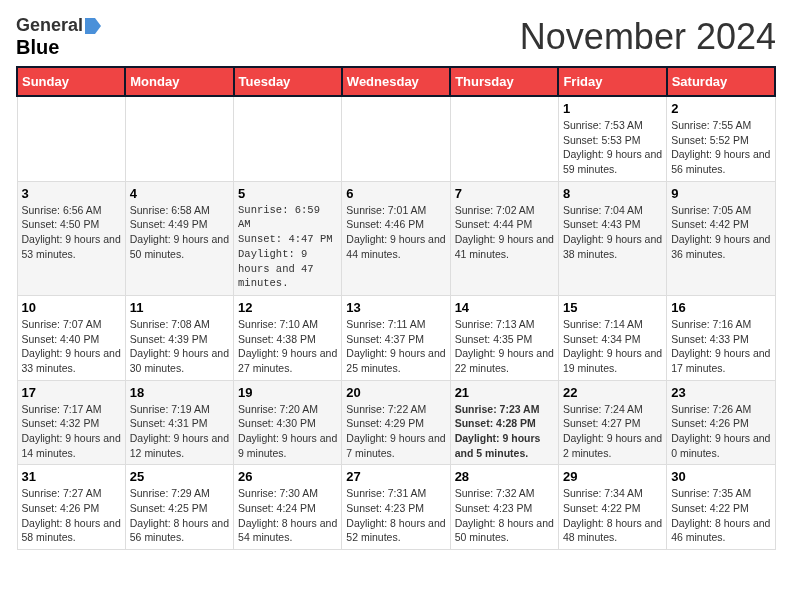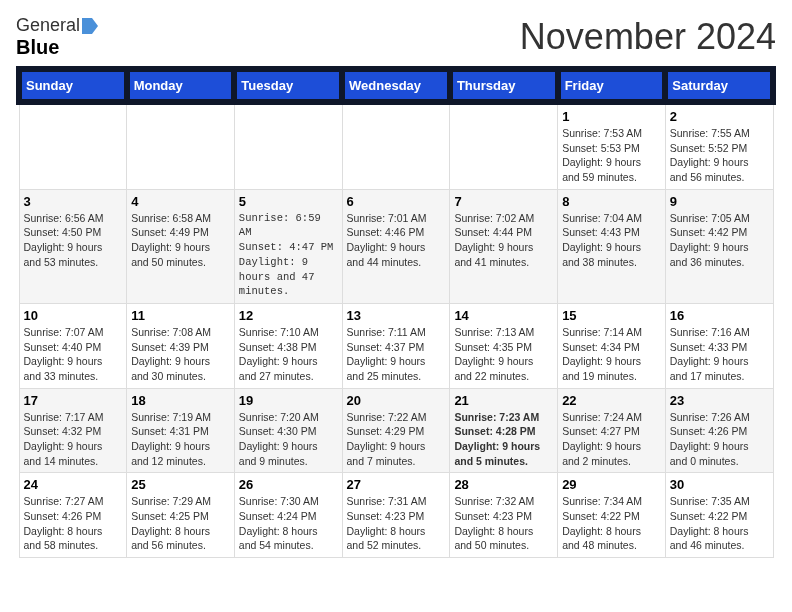--- a/index.html
+++ b/index.html
@@ -16,21 +16,21 @@
       align-items: flex-start;
       margin-bottom: 8px;
     }
     .logo {
       display: flex;
       flex-direction: column;
       align-items: flex-start;
     }
     .logo-text {
       font-size: 18px;
-      font-weight: normal;
+      font-weight: bold;
       color: #333;
       line-height: 1.1;
     }
     .logo-line {
       display: flex;
       align-items: center;
     }
     .title-area {
       text-align: right;
       margin-left: 12px;
@@ -43,27 +43,27 @@
     .location-title {
       font-size: 16px;
       color: #555;
     }
     .calendar {
       width: 100%;
       border-collapse: collapse;
       font-size: 11px;
     }
     .calendar th {
-      background: #1d4ed8;
+      background: #ef4444;
       color: #fff;
       padding: 6px 4px;
       text-align: left;
       font-size: 13px;
       font-weight: bold;
-      border: 6px solid #0f172a;
+      border: 2px solid #0f172a;
     }
     .calendar td {
       border: 1px solid #ddd;
       vertical-align: top;
       padding: 4px;
       width: 108px;
       min-height: 80px;
       background: #fff;
     }
     .calendar tr:nth-child(even) td {
@@ -261,21 +261,21 @@
         </td>
         <td>
           <span class="day-num">23</span>
           <div class="day-info" style="white-space: pre-line;">Sunrise: 7:26 AM
 Sunset: 4:26 PM
 Daylight: 9 hours and 0 minutes.</div>
         </td>
       </tr>
       <tr>
         <td>
-          <span class="day-num">24</span>
+          <span class="day-num">31</span>
           <div class="day-info" style="white-space: pre-line;">Sunrise: 7:27 AM
 Sunset: 4:26 PM
 Daylight: 8 hours and 58 minutes.</div>
         </td>
         <td>
           <span class="day-num">25</span>
           <div class="day-info" style="white-space: pre-line;">Sunrise: 7:29 AM
 Sunset: 4:25 PM
 Daylight: 8 hours and 56 minutes.</div>
         </td>

